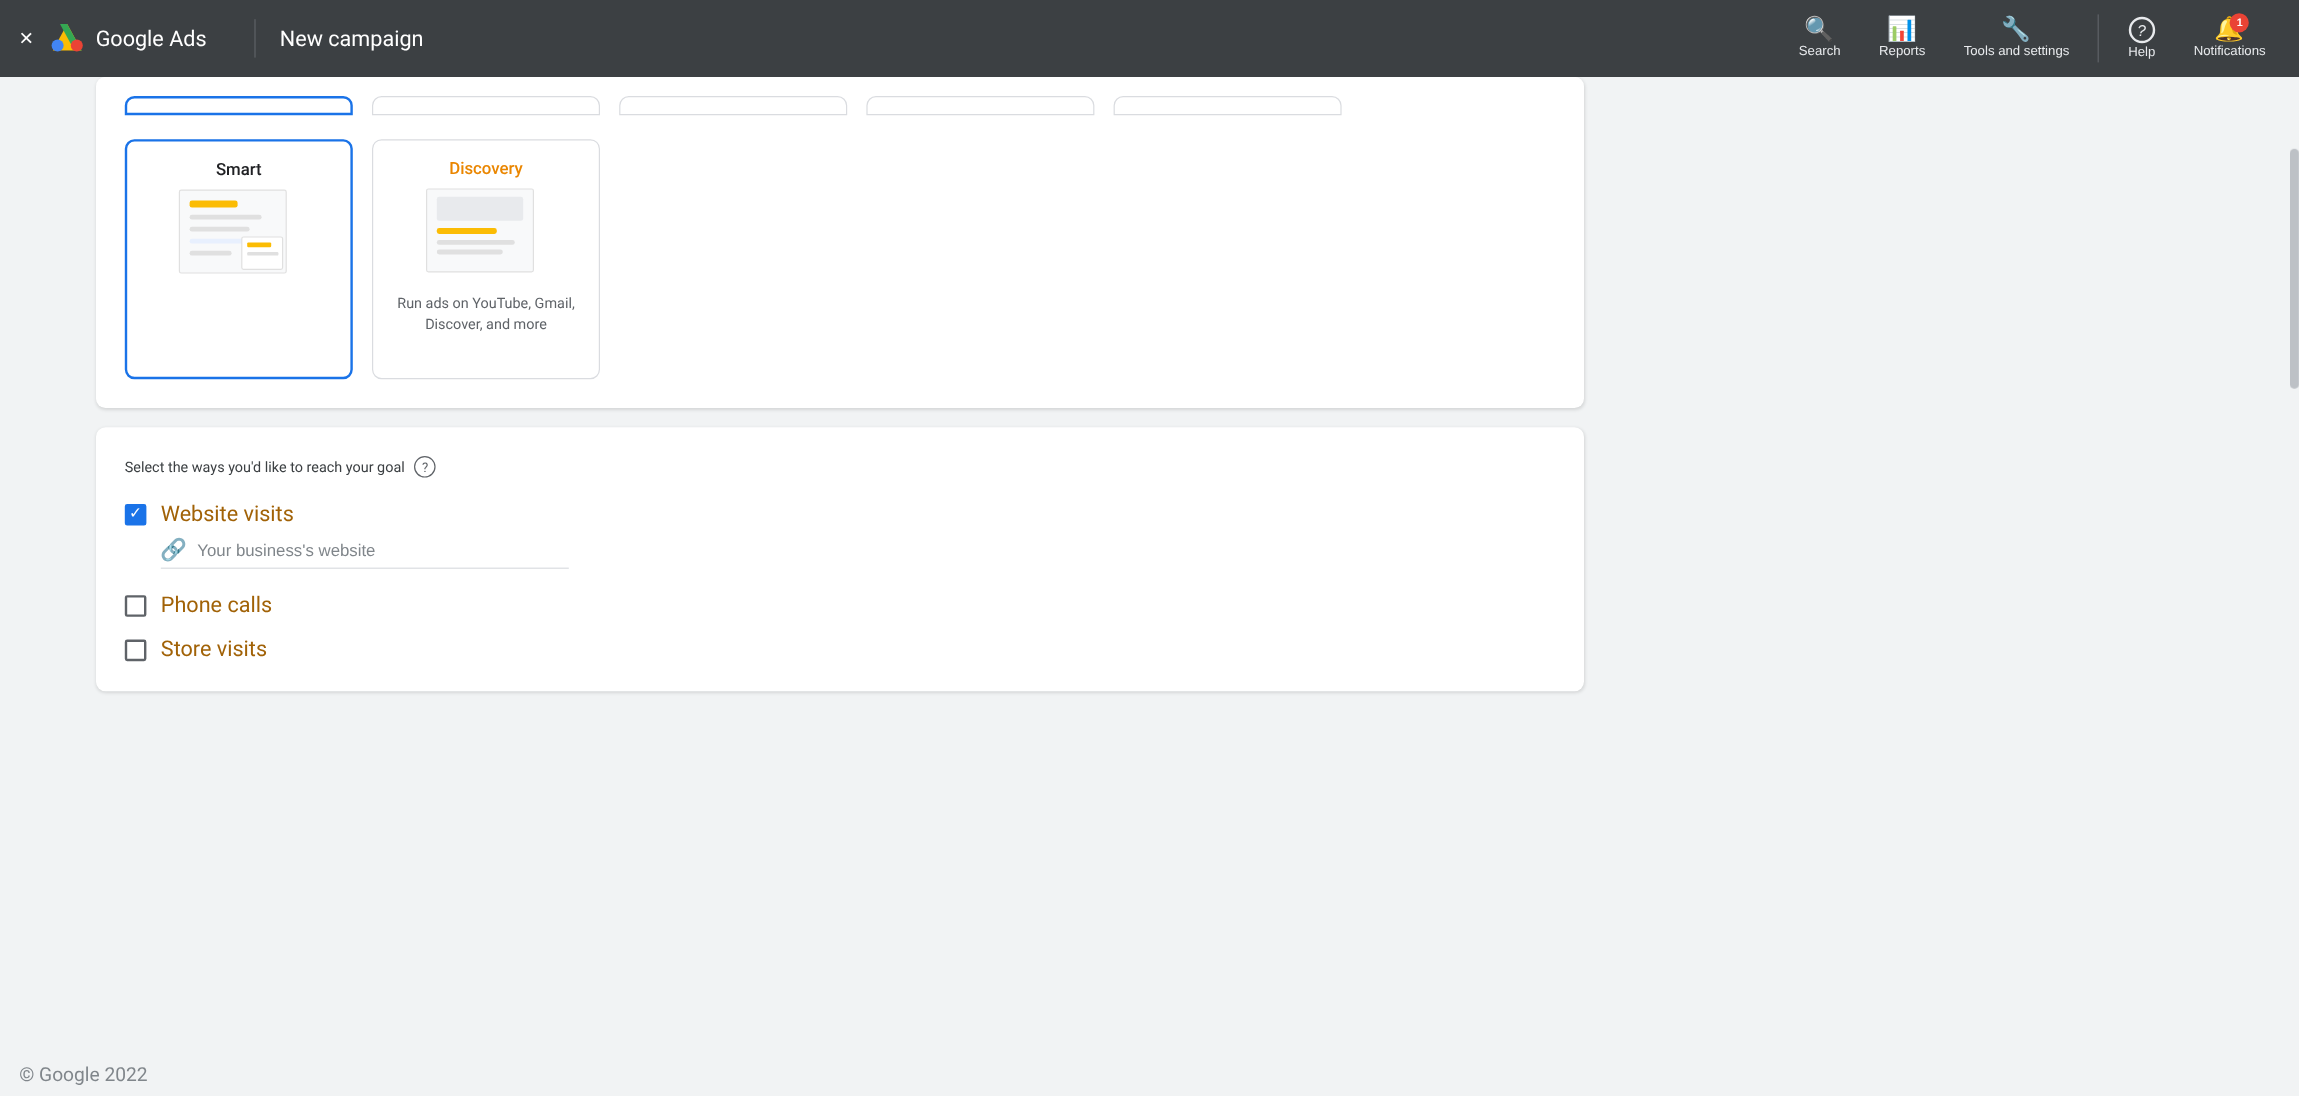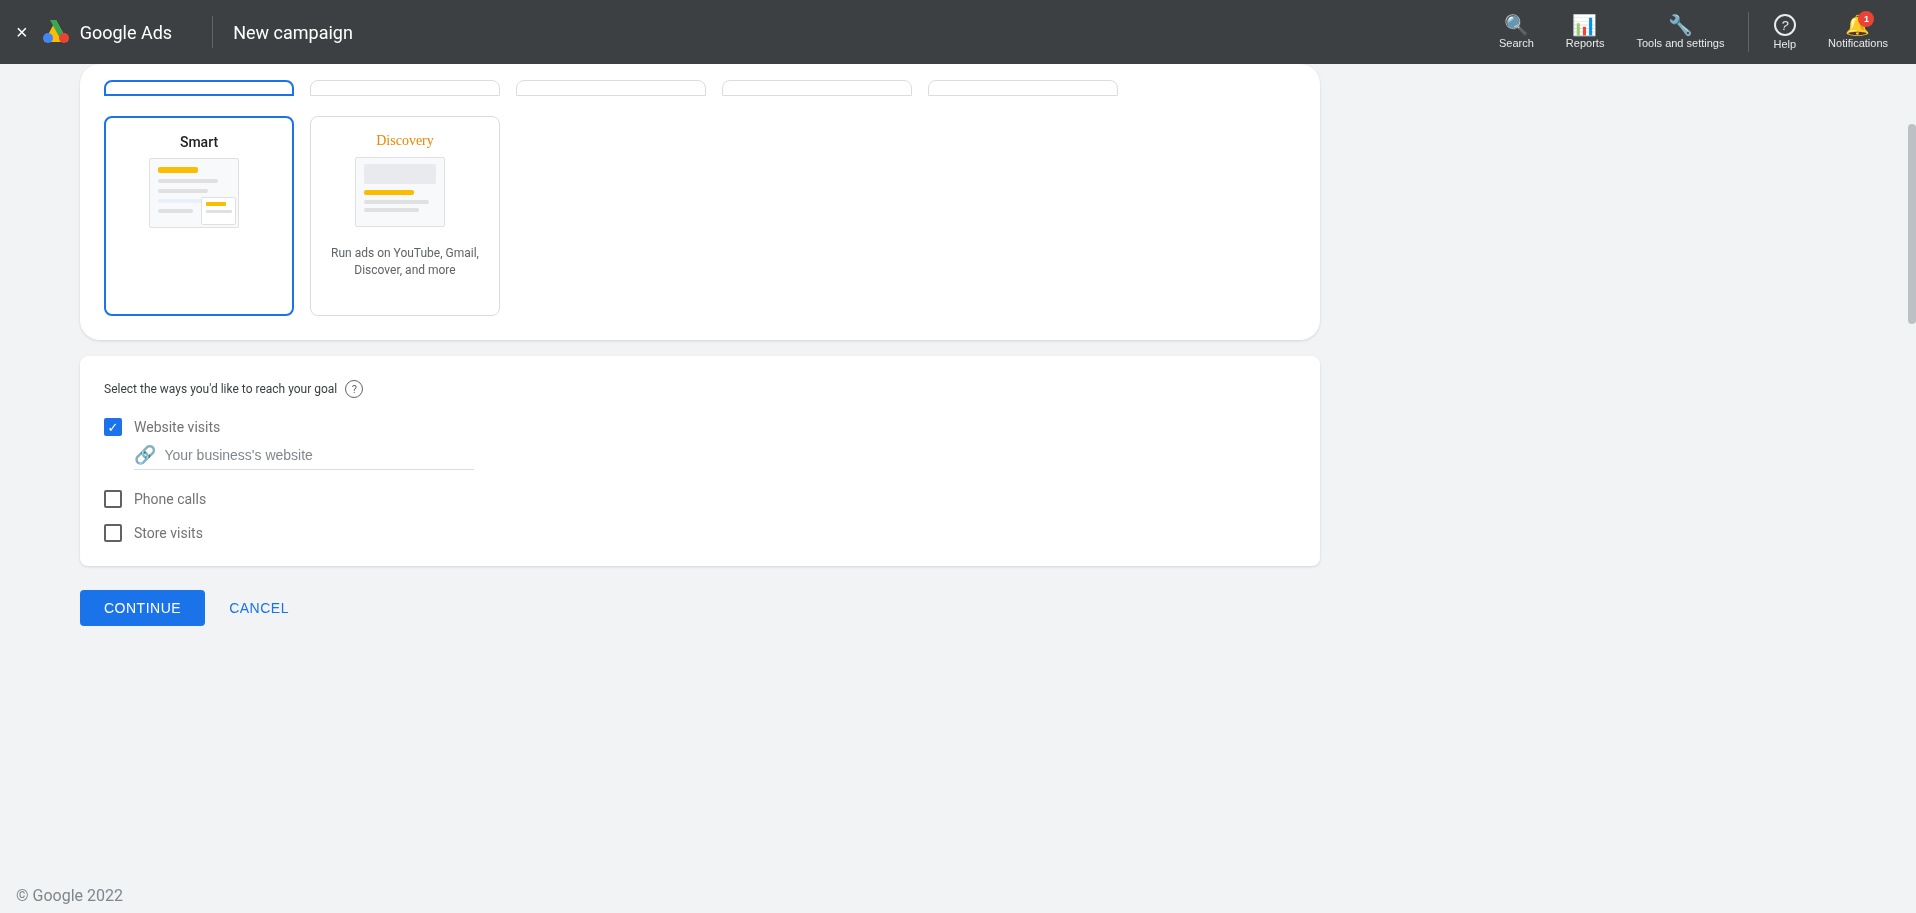--- a/index.html
+++ b/index.html
@@ -108,21 +108,21 @@
     
     .main-content {
       margin-top: 64px;
       padding: 0 80px 40px;
       max-width: 1400px;
     }
 
     
     .campaign-type-section {
       background: #fff;
-      border-radius: 20px;
+      border-radius: 8px;
       padding: 16px 24px 24px;
       margin-bottom: 16px;
       box-shadow: 0 1px 3px rgba(0,0,0,0.12);
     }
 
     .card-row {
       display: flex;
       gap: 16px;
       flex-wrap: wrap;
     }
@@ -144,21 +144,20 @@
     }
     .campaign-card.selected { border: 2px solid #1a73e8; }
 
     .campaign-card-title {
       font-size: 14px;
       font-weight: 500;
       color: #202124;
     }
     .campaign-card-title.discovery {
       color: #ea8600;
-      font-family: Liberation Serif, serif;
     }
 
     .campaign-card-desc {
       font-size: 12px;
       color: #5f6368;
       line-height: 1.4;
     }
 
     
     .card-illustration {
@@ -339,22 +338,22 @@
     .checkbox-box.unchecked {
       background: #fff;
       border-color: #5f6368;
     }
     .checkbox-check {
       color: #fff;
       font-size: 13px;
       line-height: 1;
     }
     .checkbox-label {
-      font-size: 14px;
-      color: #737373;
+      font-size: 18px;
+      color: #a16207;
     }
 
     
     .website-input-wrap {
       margin-left: 30px;
       margin-top: 8px;
       margin-bottom: 4px;
       display: flex;
       align-items: center;
       gap: 8px;
@@ -542,24 +541,20 @@
 
       <div class="checkbox-item">
         <div class="checkbox-box unchecked"></div>
         <label class="checkbox-label">Store visits</label>
       </div>
 
 
     </div>
   </div>
 
-  <div class="bottom-actions">
-    <button class="btn-continue">CONTINUE</button>
-    <button class="btn-cancel">CANCEL</button>
-  </div>
 
 </div>
 
 <div class="footer-text">© Google 2022</div>
 
 <div class="scrollbar-track">
   <div class="scrollbar-thumb"></div>
 </div>
 
 </body></html>

